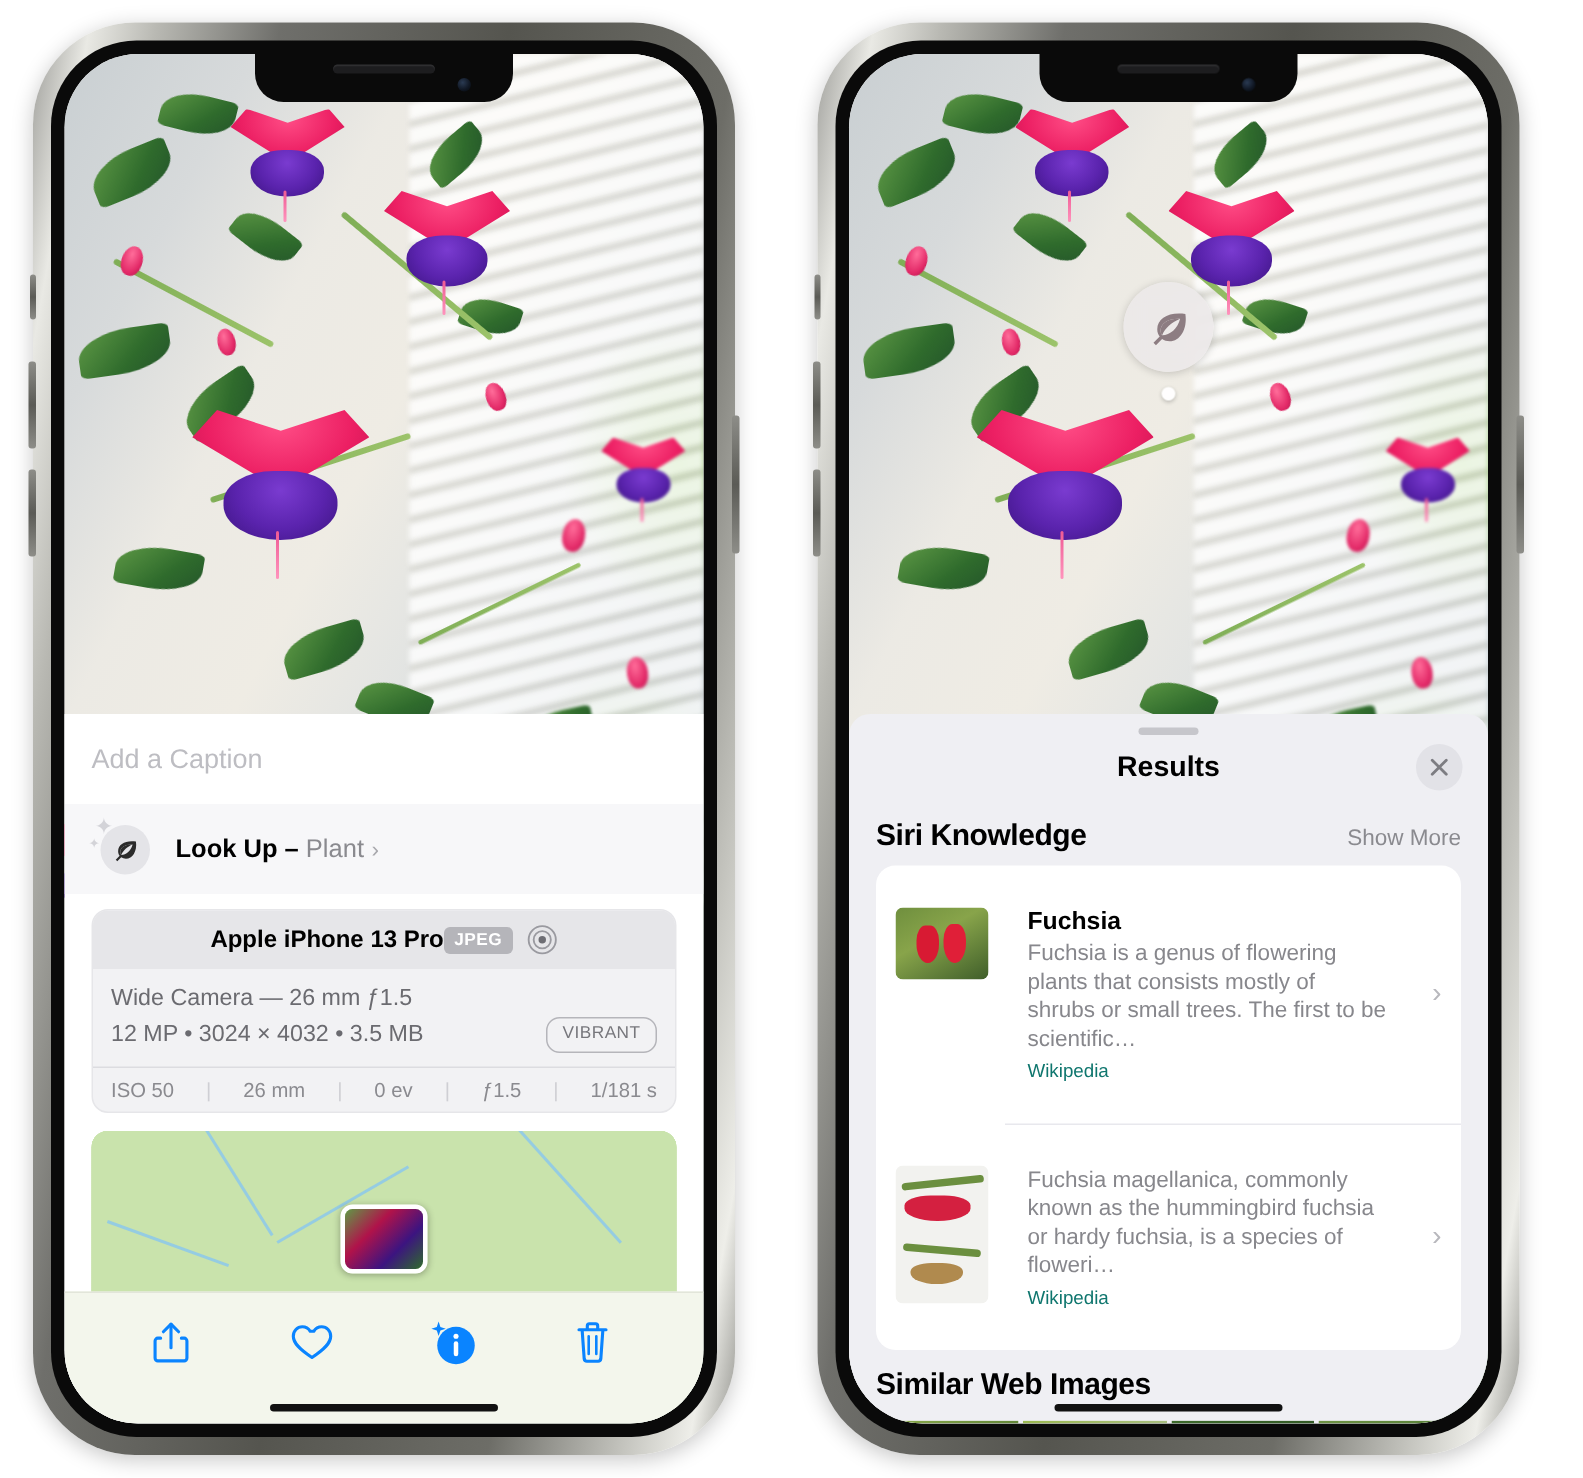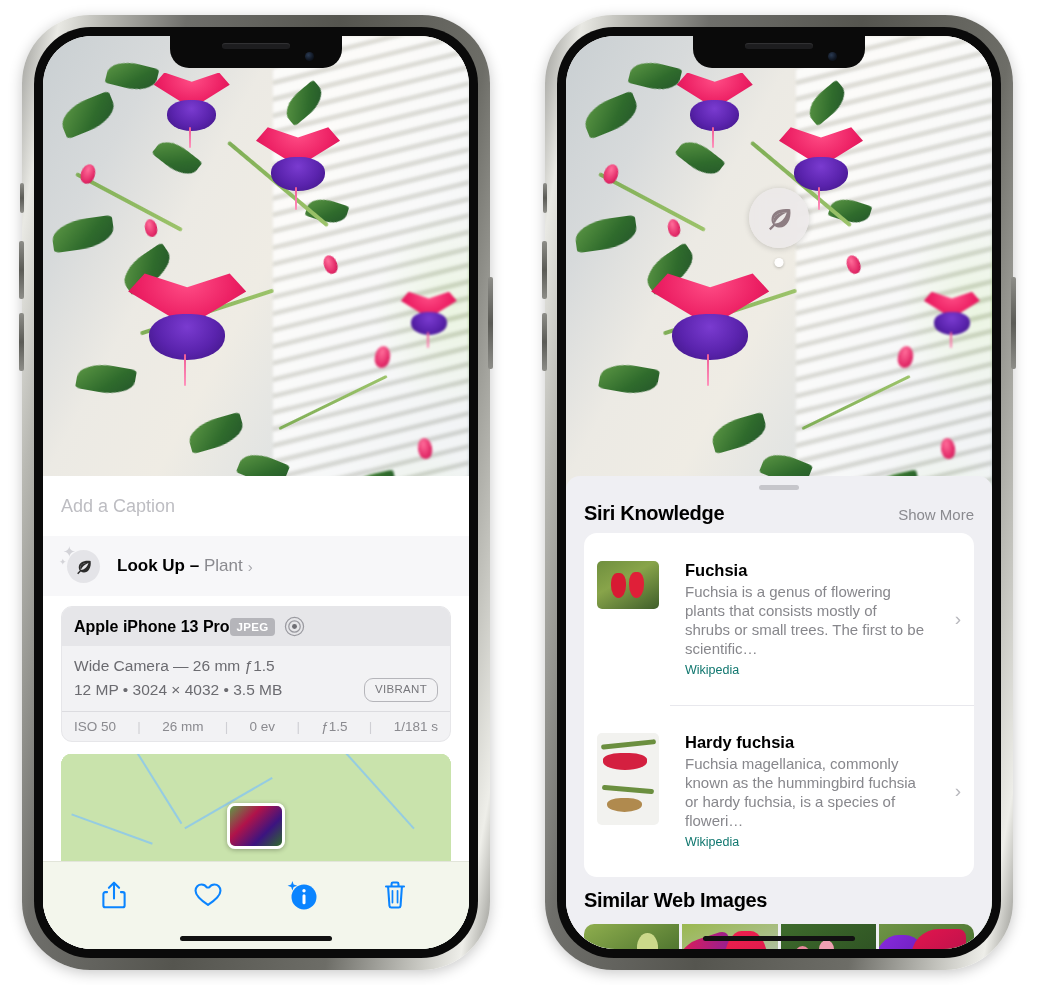--- a/index.html
+++ b/index.html
@@ -192,21 +192,21 @@
   .meta-file-row { display: flex; align-items: center; gap: 9px; margin-top: 7px; }
   .meta-filename { font-size: 16px; color: #000; }
 
   .cam-card {
     margin: 10px 18px 0;
     border-radius: 11px; overflow: hidden;
     background: #f2f2f4;
     border: 1px solid #e6e6e9;
   }
   .cam-head {
-    display: flex; align-items: center; justify-content: flex-start;
+    display: flex; align-items: center; justify-content: center;
     padding: 9px 12px; background: #e6e6e9;
   }
   .cam-model { font-size: 16px; font-weight: 700; color: #000; }
   .cam-head-right { display: flex; align-items: center; gap: 9px; }
   .badge-jpeg {
     background: #b5b5ba; color: #fff; font-size: 11.5px; font-weight: 700;
     padding: 3px 7px; border-radius: 4px; letter-spacing: .3px;
   }
   .cam-body { padding: 8px 12px 9px; }
   .cam-line { font-size: 15.5px; color: #6b6b70; line-height: 1.55; }
@@ -610,20 +610,28 @@
       </div>
 
       <div class="notch">
         <div class="speaker"></div>
         <div class="frontcam"></div>
       </div>
 
       <div class="results-sheet">
         <div class="grabber"></div>
 
+        <div class="results-head">
+          <span class="results-title">Results</span>
+          <span class="close-btn">
+            <svg width="15" height="15" viewBox="0 0 16 16">
+              <path d="M3 3 L13 13 M13 3 L3 13" stroke="#7d7d82" stroke-width="2" stroke-linecap="round"></path>
+            </svg>
+          </span>
+        </div>
 
         <div class="section-head">
           <span class="section-title">Siri Knowledge</span>
           <span class="show-more">Show More</span>
         </div>
 
         <div class="knowledge-card">
           <div class="k-row">
             <span class="k-thumb">
               <span style="position:absolute;inset:0;background:linear-gradient(150deg,#6f8f3e,#88a44a 40%,#3f5e2a 100%)"></span>
@@ -640,21 +648,20 @@
 
           <div class="k-row">
             <span class="k-thumb tall">
               <span style="position:absolute;inset:0;background:#f2f2ef"></span>
               <span style="position:absolute;left:6%;top:10%;width:88%;height:5%;background:#6b8f3f;border-radius:3px;transform:rotate(-6deg)"></span>
               <span style="position:absolute;left:10%;top:22%;width:70%;height:18%;background:#d42040;border-radius:40% 40% 50% 50%"></span>
               <span style="position:absolute;left:8%;top:58%;width:84%;height:5%;background:#6b8f3f;border-radius:3px;transform:rotate(5deg)"></span>
               <span style="position:absolute;left:16%;top:70%;width:56%;height:16%;background:#b08a4e;border-radius:40% 40% 50% 50%"></span>
             </span>
             <span class="k-text">
-              <span class="k-title" style="display:block">Hardy fuchsia</span>
               <span class="k-snippet" style="display:block">Fuchsia magellanica, commonly known as the hummingbird fuchsia or hardy fuchsia, is a species of floweri…</span>
               <span class="k-source" style="display:block">Wikipedia</span>
             </span>
             <span class="k-chev">›</span>
           </div>
         </div>
 
         <div class="section-head">
           <span class="section-title">Similar Web Images</span>
         </div>

